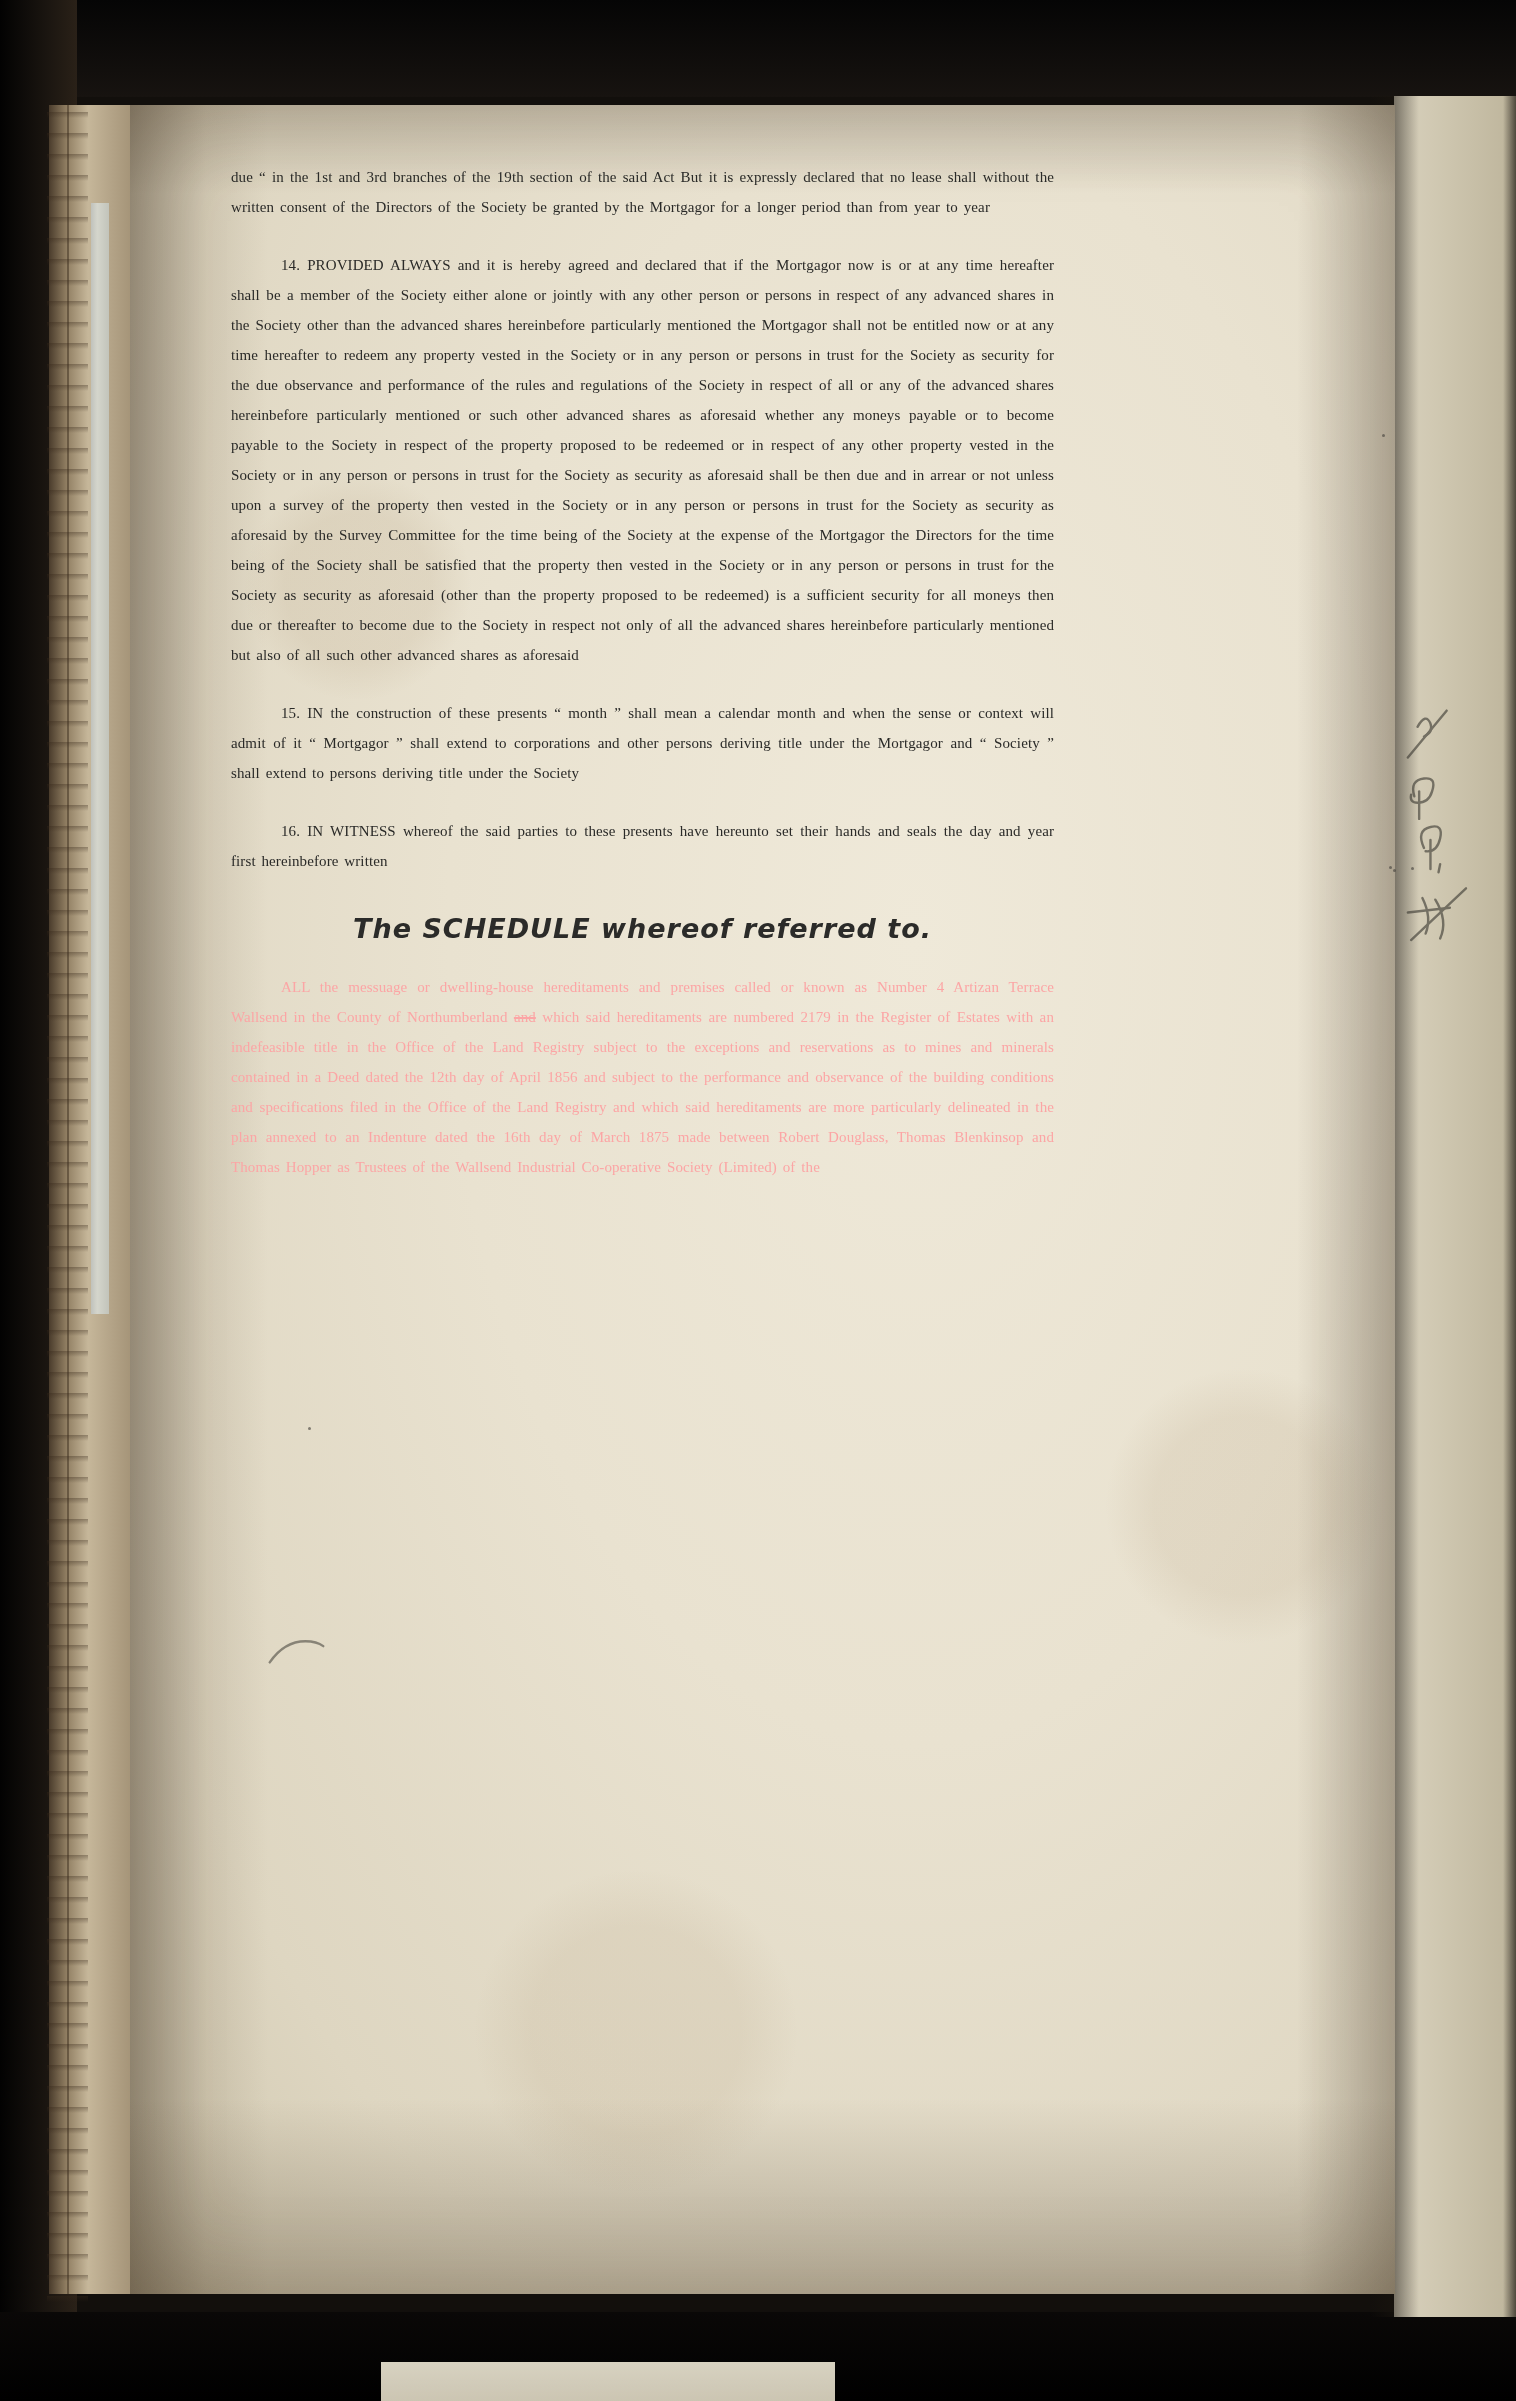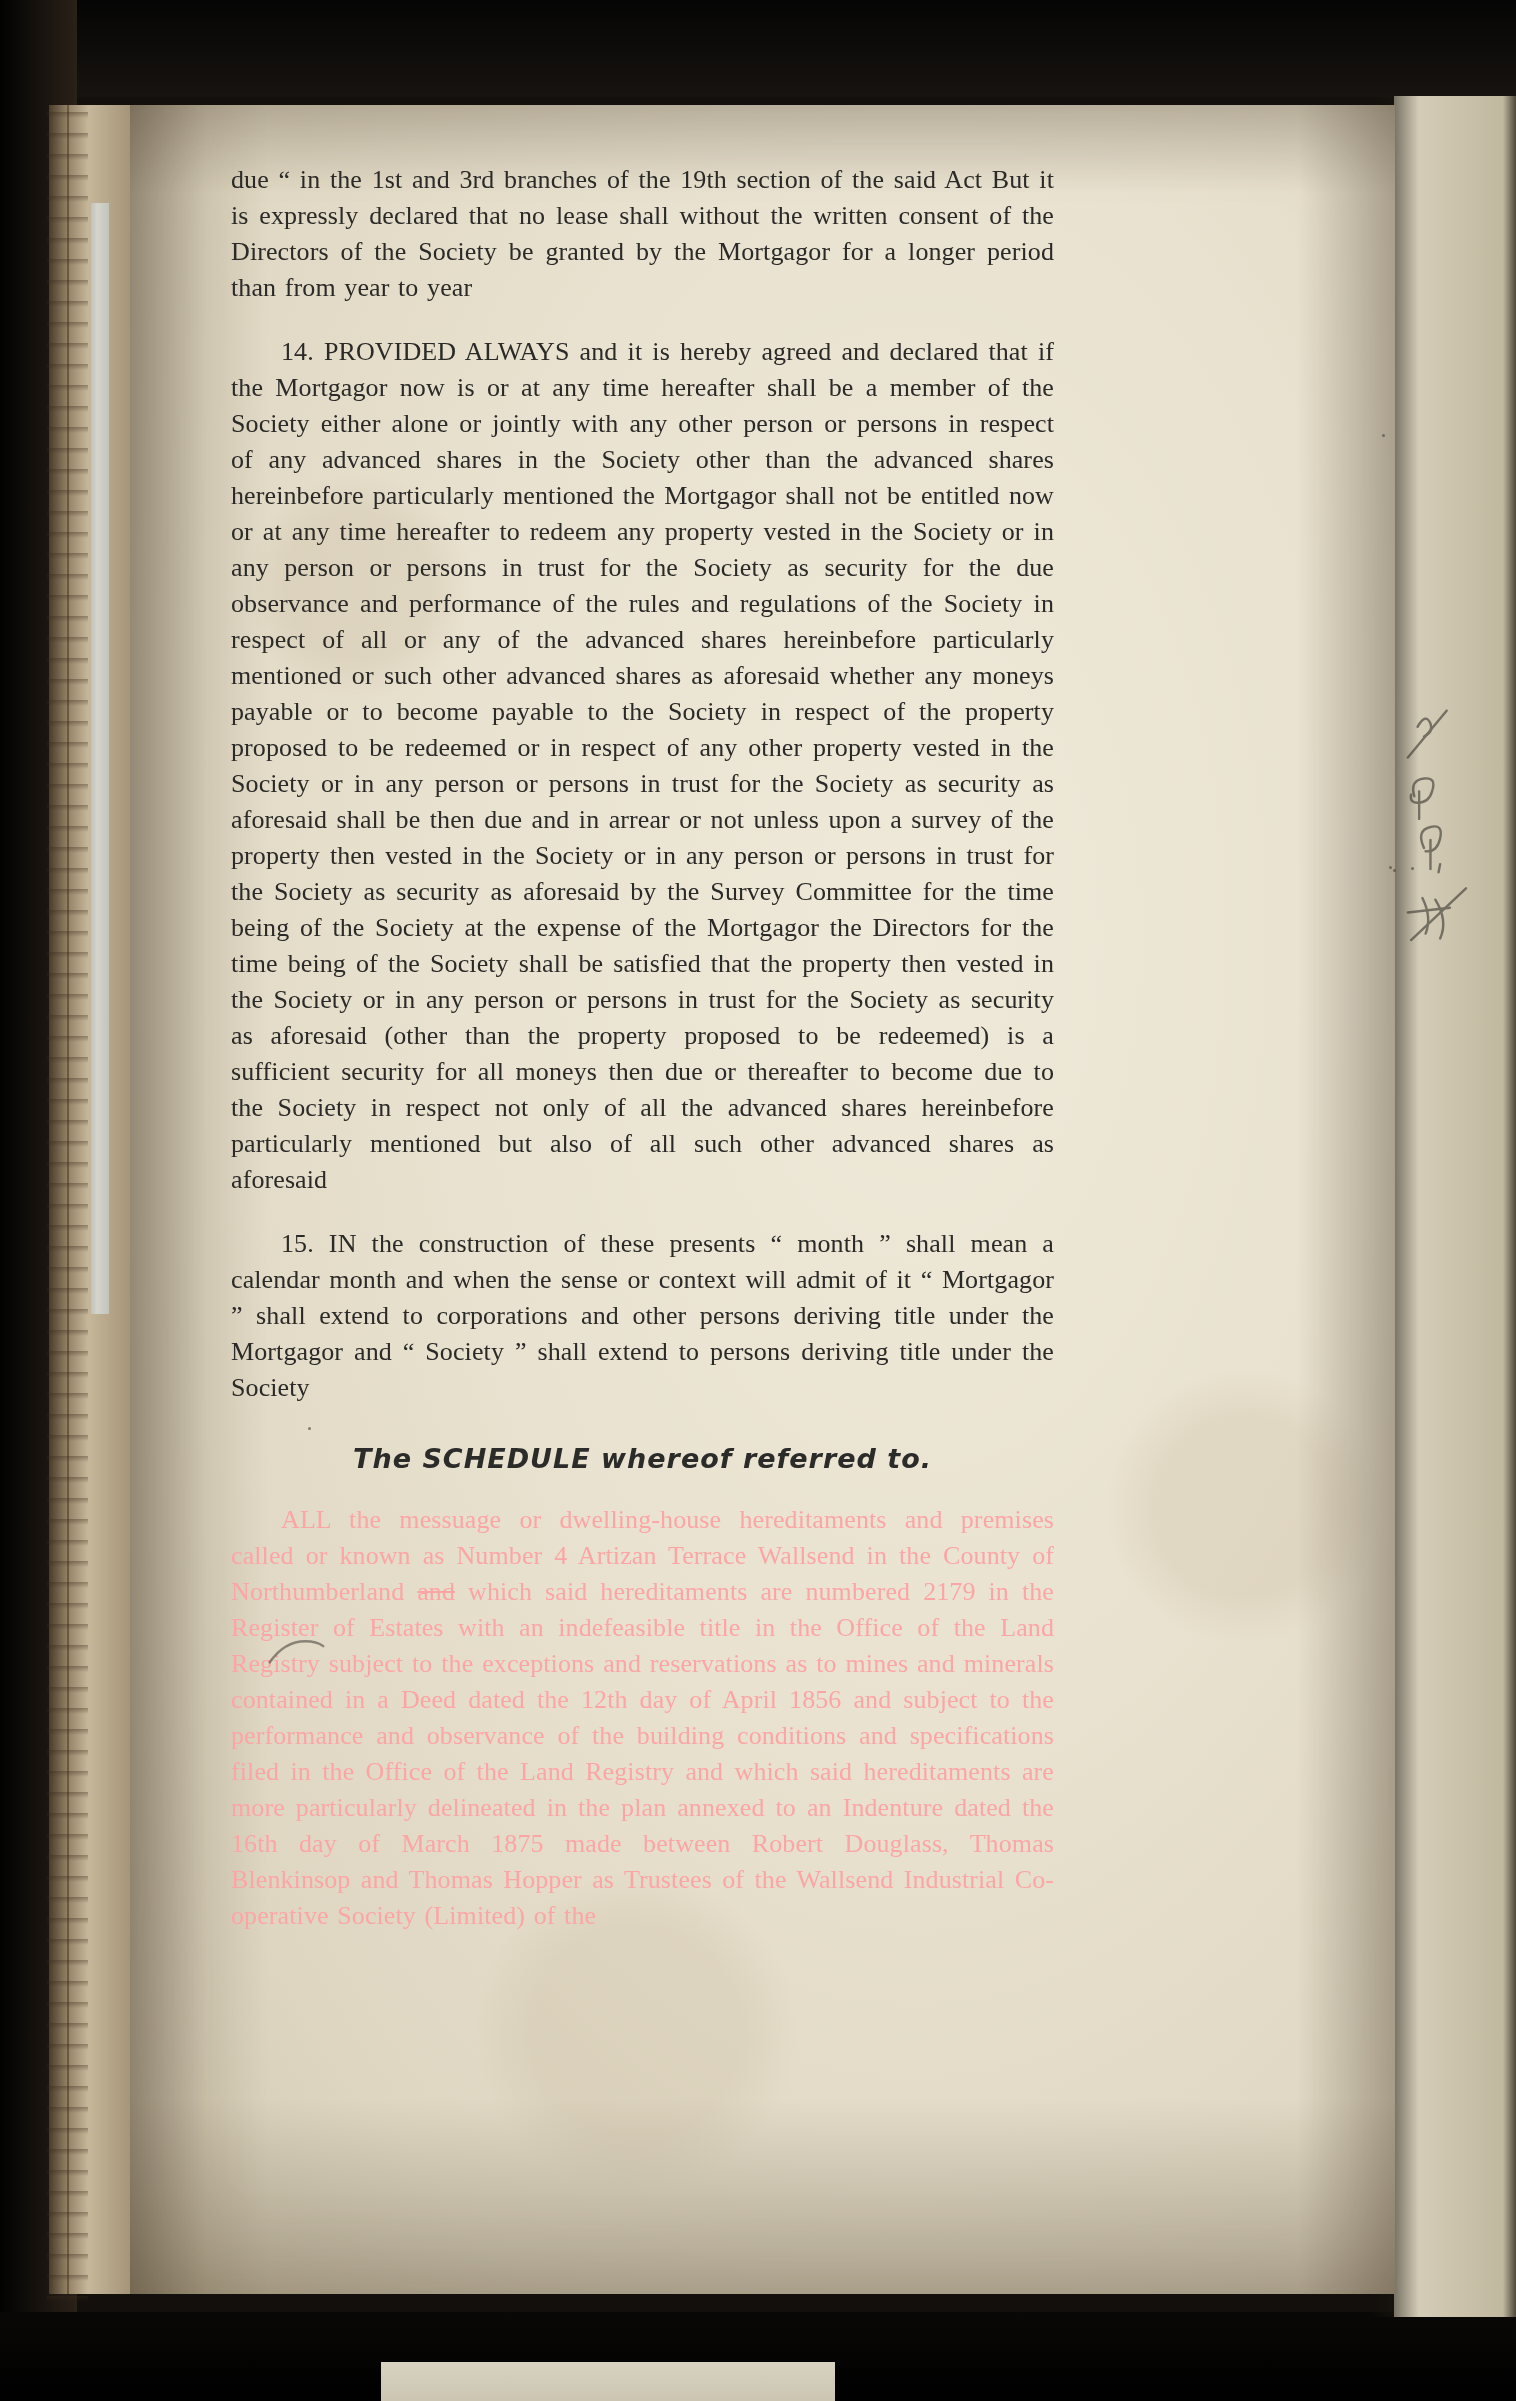--- a/index.html
+++ b/index.html
@@ -143,22 +143,22 @@
 
   
   .text-col {
     position: absolute;
     left: 231px;
     top: 162px;
     width: 823px;
   }
   .para {
     font-family: "Liberation Serif", serif;
-    font-size: 26px;
-    line-height: 36px;
+    font-size: 15px;
+    line-height: 30px;
     color: #2a2a28;
     text-align: justify;
     margin: 0 0 21px 0;
     letter-spacing: 0.1px;
     word-spacing: 2px;
   }
   .para.indent { text-indent: 50px; margin-top: 28px; }
 
   .schedule-head {
     font-family: "DejaVu Sans", sans-serif;
@@ -229,20 +229,21 @@
   </div>
 
   <div class="text-col">
 
     <p class="para">due “ in the 1st and 3rd branches of the 19th section of the said Act But it is expressly declared that no lease shall without the written consent of the Directors of the Society be granted by the Mortgagor for a longer period than from year to year</p>
 
     <p class="para indent">14. PROVIDED ALWAYS and it is hereby agreed and declared that if the Mortgagor now is or at any time hereafter shall be a member of the Society either alone or jointly with any other person or persons in respect of any advanced shares in the Society other than the advanced shares hereinbefore particularly mentioned the Mortgagor shall not be entitled now or at any time hereafter to redeem any property vested in the Society or in any person or persons in trust for the Society as security for the due observance and performance of the rules and regulations of the Society in respect of all or any of the advanced shares hereinbefore particularly mentioned or such other advanced shares as aforesaid whether any moneys payable or to become payable to the Society in respect of the property proposed to be redeemed or in respect of any other property vested in the Society or in any person or persons in trust for the Society as security as aforesaid shall be then due and in arrear or not unless upon a survey of the property then vested in the Society or in any person or persons in trust for the Society as security as aforesaid by the Survey Committee for the time being of the Society at the expense of the Mortgagor the Directors for the time being of the Society shall be satisfied that the property then vested in the Society or in any person or persons in trust for the Society as security as aforesaid (other than the property proposed to be redeemed) is a sufficient security for all moneys then due or thereafter to become due to the Society in respect not only of all the advanced shares hereinbefore particularly mentioned but also of all such other advanced shares as aforesaid</p>
 
     <p class="para indent">15. IN the construction of these presents “ month ” shall mean a calendar month and when the sense or context will admit of it “ Mortgagor ” shall extend to corporations and other persons deriving title under the Mortgagor and “ Society ” shall extend to persons deriving title under the Society</p>
 
+    <p class="para indent">16. IN WITNESS whereof the said parties to these presents have hereunto set their hands and seals the day and year first hereinbefore written</p>
 
     <h2 class="schedule-head">The SCHEDULE whereof referred to.</h2>
 
     <p class="para indent fade1"><span>ALL the messuage or dwelling-house hereditaments and premises called or known as Number 4 Artizan Terrace Wallsend in the County of Northumberland </span><span class="strike">and</span><span> which said hereditaments are numbered 2179 in the Register of Estates with an indefeasible title in the Office of the Land Registry subject to the exceptions and reservations as to mines and minerals contained in a Deed dated the 12th day of April 1856 and subject to the performance and observance of the building conditions and specifications filed in the Office of the Land Registry and which said hereditaments are more particularly delineated in the plan annexed to an Indenture dated the 16th day of March 1875 made between Robert Douglass, Thomas Blenkinsop and Thomas Hopper as Trustees of the Wallsend Industrial Co-operative Society (Limited) of the</span></p>
 
   </div>
 
   <svg class="ink-squiggle" style="left:1403px; top:697px;" width="105" height="268" viewBox="0 0 130 330">
     <g fill="none" stroke="#3c3a33" stroke-width="3" stroke-linecap="round">
       <path d="M18 36 q10 -18 16 -4 q4 10 -8 16"></path>

